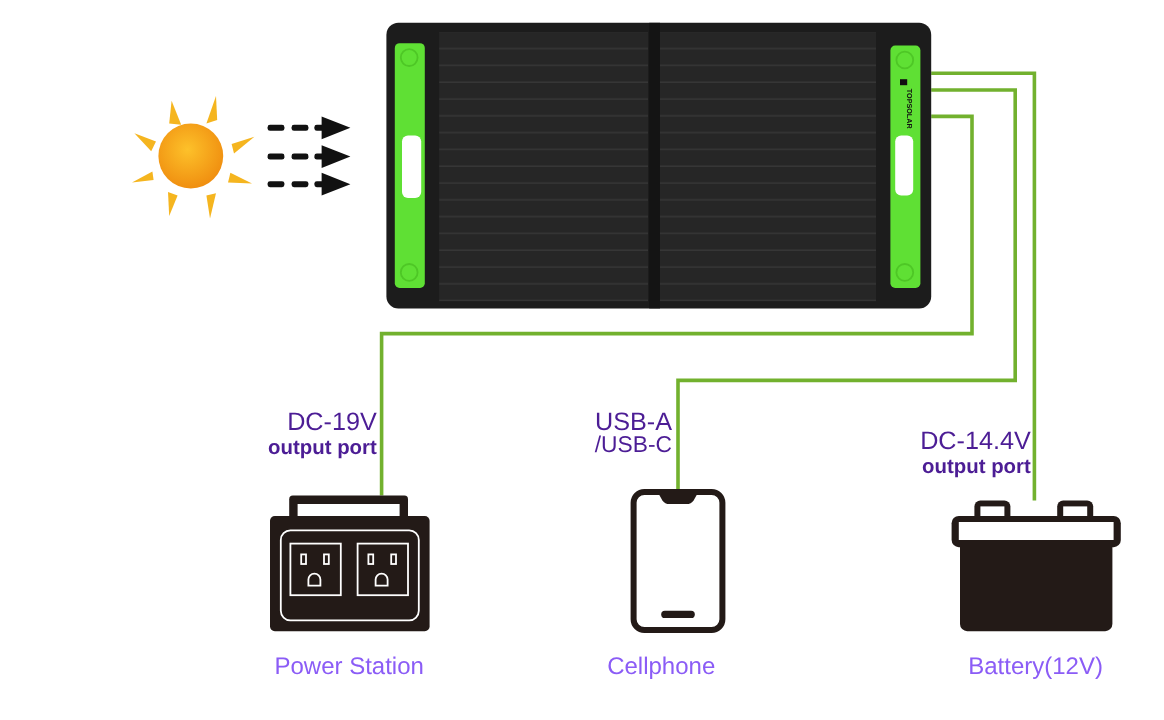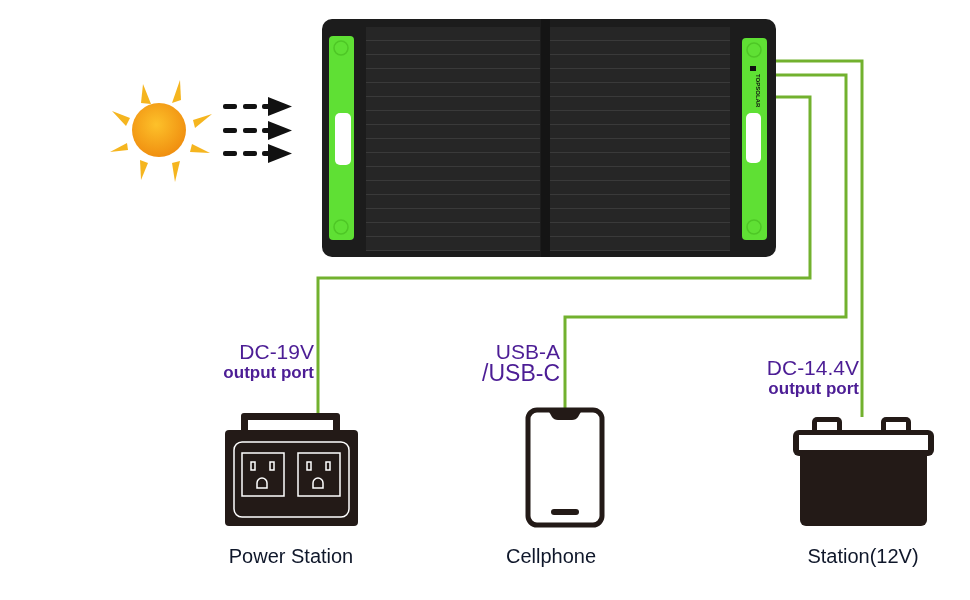--- a/index.html
+++ b/index.html
@@ -2,21 +2,21 @@
 <html><head>
 <meta charset="utf-8">
 <style>
   html, body { margin:0; padding:0; background:#ffffff; }
   body { width:970px; height:600px; position:relative; overflow:hidden;
          font-family:"Liberation Sans", sans-serif; }
   svg.layer { position:absolute; left:0; top:0; }
   .port-label { position:absolute; color:#4c1d95; text-align:right; line-height:1; }
   .port-label .l1 { font-size:21px; display:block; }
   .port-label .l2 { font-size:17px; display:block; margin-top:2px;font-weight:bold; }
-  .dev-label { position:absolute; color:#0f172a; font-size:20px; text-align:center; white-space:nowrap; }
+  .dev-label { position:absolute; color:#8b5cf6; font-size:20px; text-align:center; white-space:nowrap; }
 </style>
 </head>
 <body>
 
 <svg class="layer" width="970" height="600">
   <g fill="none" stroke="#72b12e" stroke-width="3">
     <polyline points="776,61 862,61 862,417"></polyline>
     <polyline points="776,75 846,75 846,317 565,317 565,410"></polyline>
     <polyline points="776,97 810,97 810,278 318,278 318,413"></polyline>
   </g>
@@ -91,21 +91,21 @@
     <text x="756" y="74" font-family="Liberation Sans, sans-serif" font-size="6" font-weight="bold" fill="#111" transform="rotate(90 756 74)">TOPSOLAR</text>
   </g>
 </svg>
 
 <div class="port-label" style="right:656px; top:341px;">
   <span class="l1">DC-19V</span>
   <span class="l2">output port</span>
 </div>
 <div class="port-label" style="right:410px; top:341px;">
   <span class="l1" style="font-size:21px;">USB-A</span>
-  <span class="l1" style="font-size:23px;">/USB-C</span>
+  <span class="l1" style="font-size:19px;">/USB-C</span>
 </div>
 <div class="port-label" style="right:111px; top:357px;">
   <span class="l1">DC-14.4V</span>
   <span class="l2">output port</span>
 </div>
 
 <svg class="layer" width="970" height="600">
   <rect x="241" y="413" width="99" height="22" rx="3" fill="#231a17"></rect>
   <rect x="248" y="420" width="85" height="10" fill="#fff"></rect>
   <rect x="225" y="430" width="133" height="96" rx="4" fill="#231a17"></rect>
@@ -133,13 +133,13 @@
   <rect x="817" y="422" width="20" height="12" fill="#fff"></rect>
   <rect x="881" y="417" width="30" height="20" rx="5" fill="#231a17"></rect>
   <rect x="886" y="422" width="20" height="12" fill="#fff"></rect>
   <rect x="793" y="430" width="141" height="26" rx="6" fill="#231a17"></rect>
   <rect x="799" y="435" width="129" height="15" fill="#fff"></rect>
   <path d="M800 450 h127 v70 a6 6 0 0 1 -6 6 h-115 a6 6 0 0 1 -6 -6 z" fill="#231a17"></path>
 </svg>
 
 <div class="dev-label" style="left:206px; width:170px; top:545px;">Power Station</div>
 <div class="dev-label" style="left:466px; width:170px; top:545px;">Cellphone</div>
-<div class="dev-label" style="left:778px; width:170px; top:545px;">Station(12V)</div>
+<div class="dev-label" style="left:778px; width:170px; top:545px;">Battery(12V)</div>
 
 </body></html>

